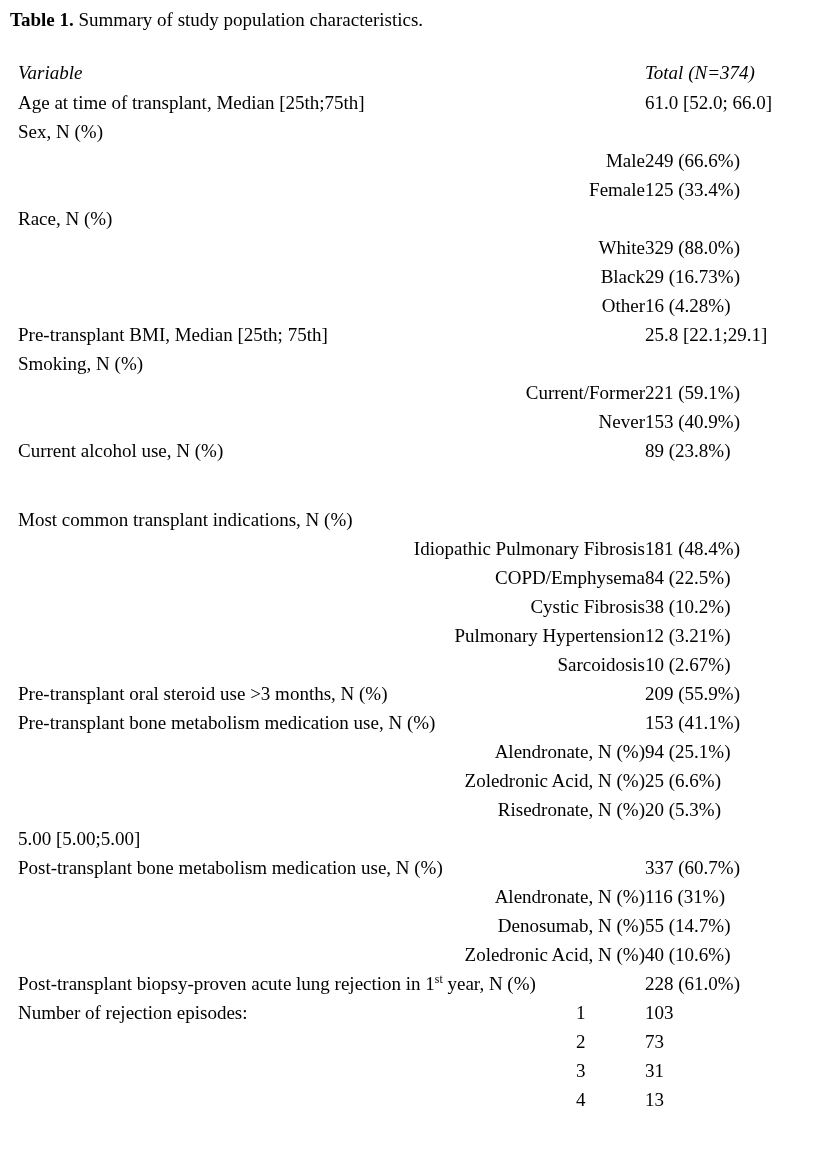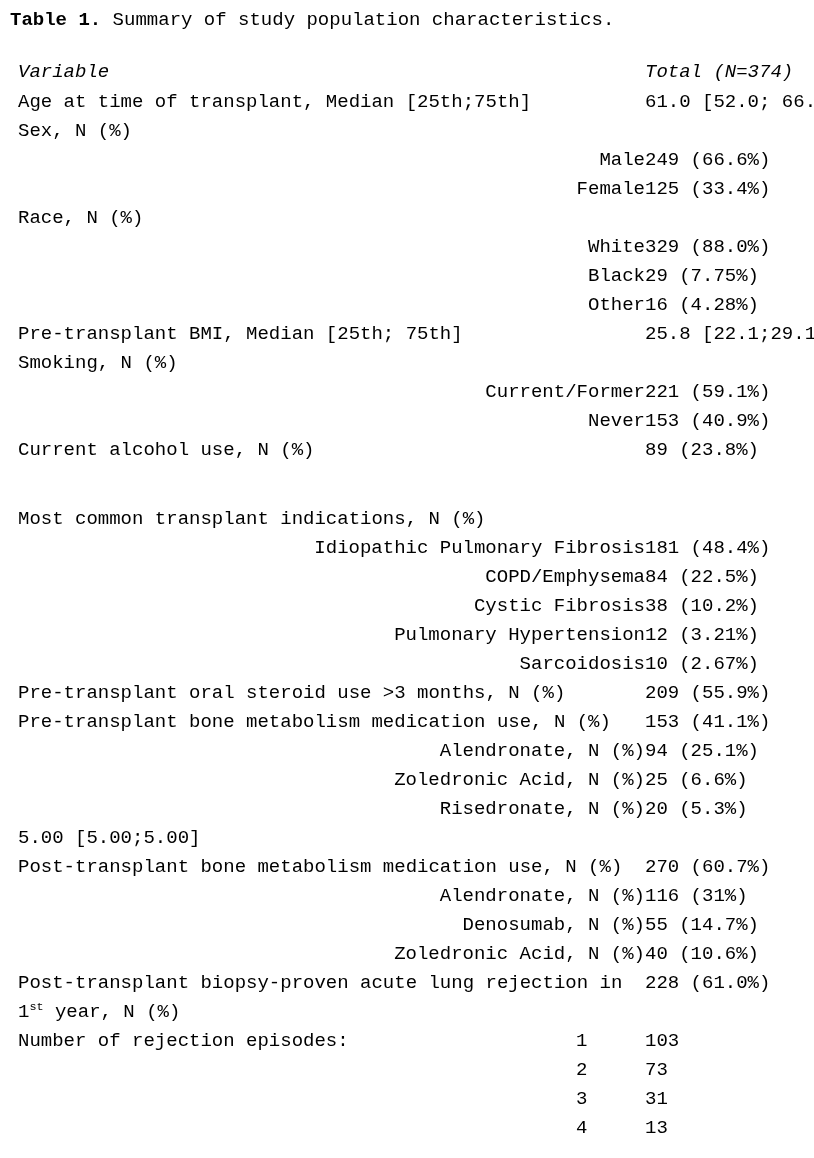--- a/index.html
+++ b/index.html
@@ -11,21 +11,20 @@
     width: 814px;
     height: 1158px;
     font-family: "Liberation Serif", "DejaVu Serif", serif;
     color: #000000;
     font-size: 19px;
     overflow: hidden;
   }
   .page {
     padding: 8px 10px 0 10px;
     box-sizing: border-box;
-    font-family: Liberation Mono, monospace;
   }
   .caption {
     margin: 0 0 26px 0;
     line-height: 24px;
   }
   .caption .caption-label {
     font-weight: bold;
   }
   .tbl {
     margin-left: 8px;
@@ -116,21 +115,21 @@
         <div class="row">
           <div class="cell-label">Race, N (%)</div>
           <div class="cell-value"></div>
         </div>
         <div class="row">
           <div class="cell-label indent-1">White</div>
           <div class="cell-value">329 (88.0%)</div>
         </div>
         <div class="row">
           <div class="cell-label indent-1">Black</div>
-          <div class="cell-value">29 (7.75%)</div>
+          <div class="cell-value">29 (16.73%)</div>
         </div>
         <div class="row">
           <div class="cell-label indent-1">Other</div>
           <div class="cell-value">16 (4.28%)</div>
         </div>
         <div class="row">
           <div class="cell-label">Pre-transplant BMI, Median [25th; 75th]</div>
           <div class="cell-value">25.8 [22.1;29.1]</div>
         </div>
         <div class="row">
@@ -191,21 +190,21 @@
         </div>
         <div class="row">
           <div class="cell-label indent-1">Risedronate, N (%)</div>
           <div class="cell-value">20 (5.3%)</div>
         </div>
         <div class="row">
           <div class="cell-value">5.00 [5.00;5.00]</div>
         </div>
         <div class="row">
           <div class="cell-label">Post-transplant bone metabolism medication use, N (%)</div>
-          <div class="cell-value">270 (60.7%)</div>
+          <div class="cell-value">337 (60.7%)</div>
         </div>
         <div class="row">
           <div class="cell-label indent-1">Alendronate, N (%)</div>
           <div class="cell-value">116 (31%)</div>
         </div>
         <div class="row">
           <div class="cell-label indent-1">Denosumab, N (%)</div>
           <div class="cell-value">55 (14.7%)</div>
         </div>
         <div class="row">

